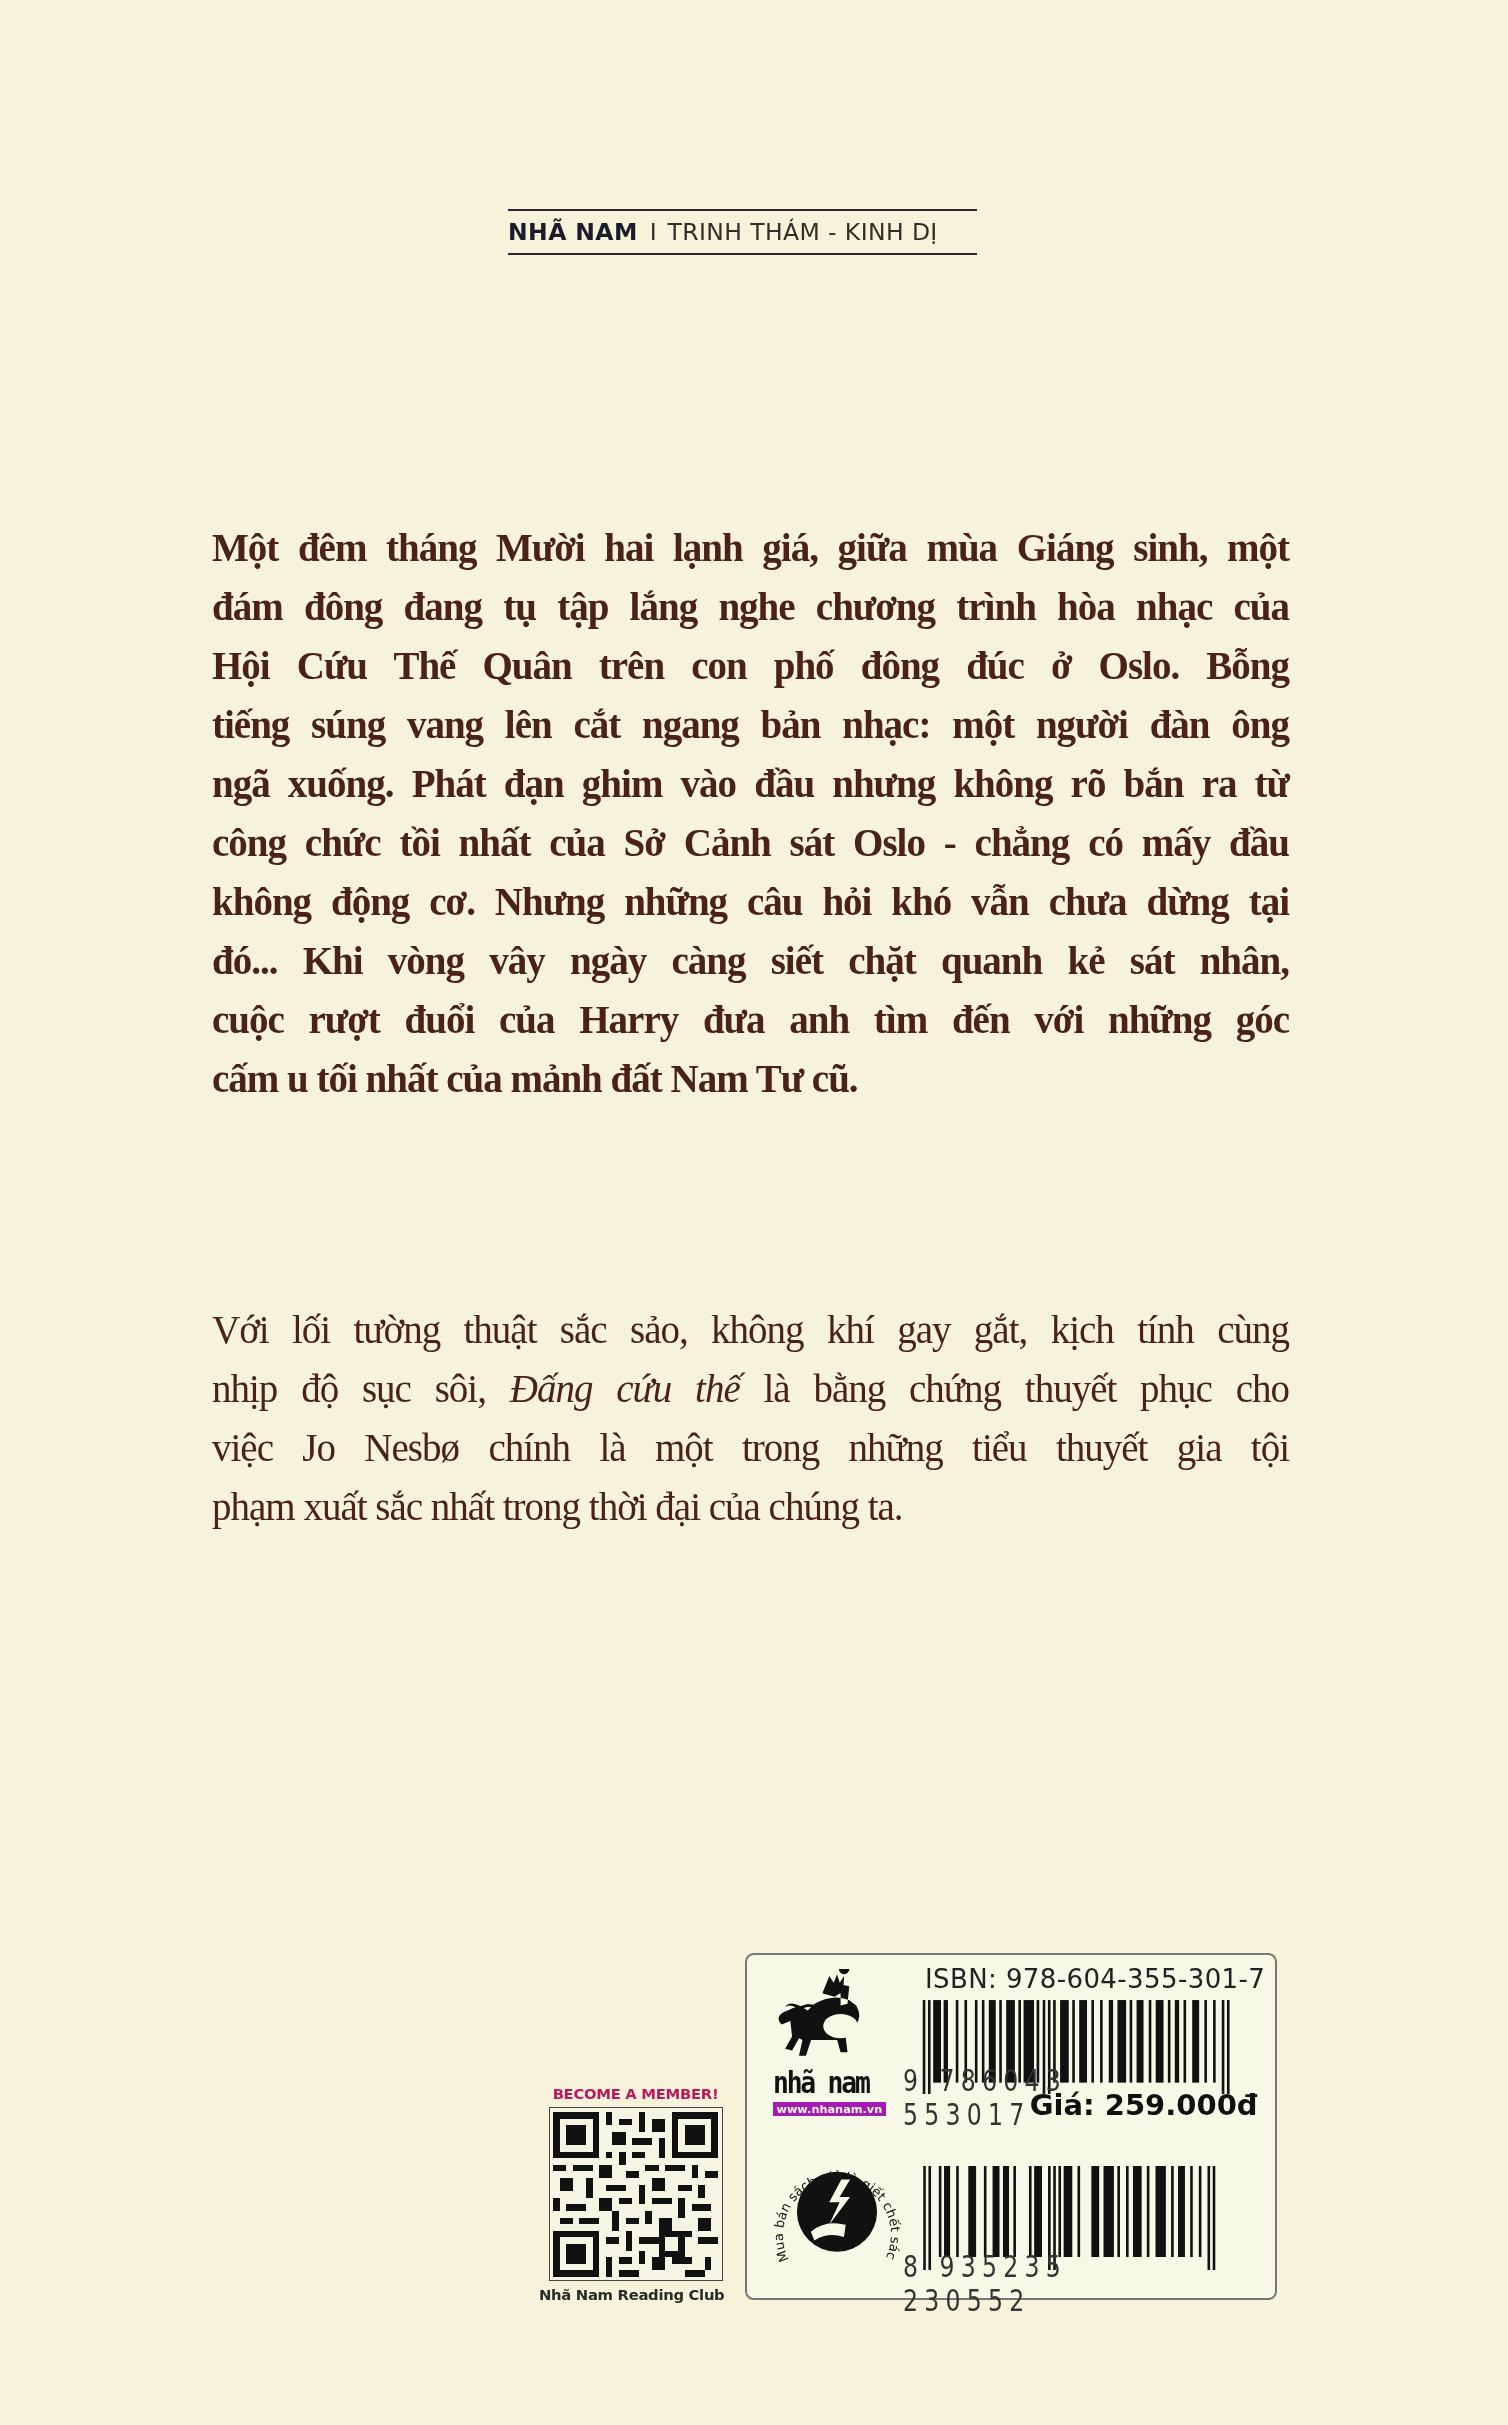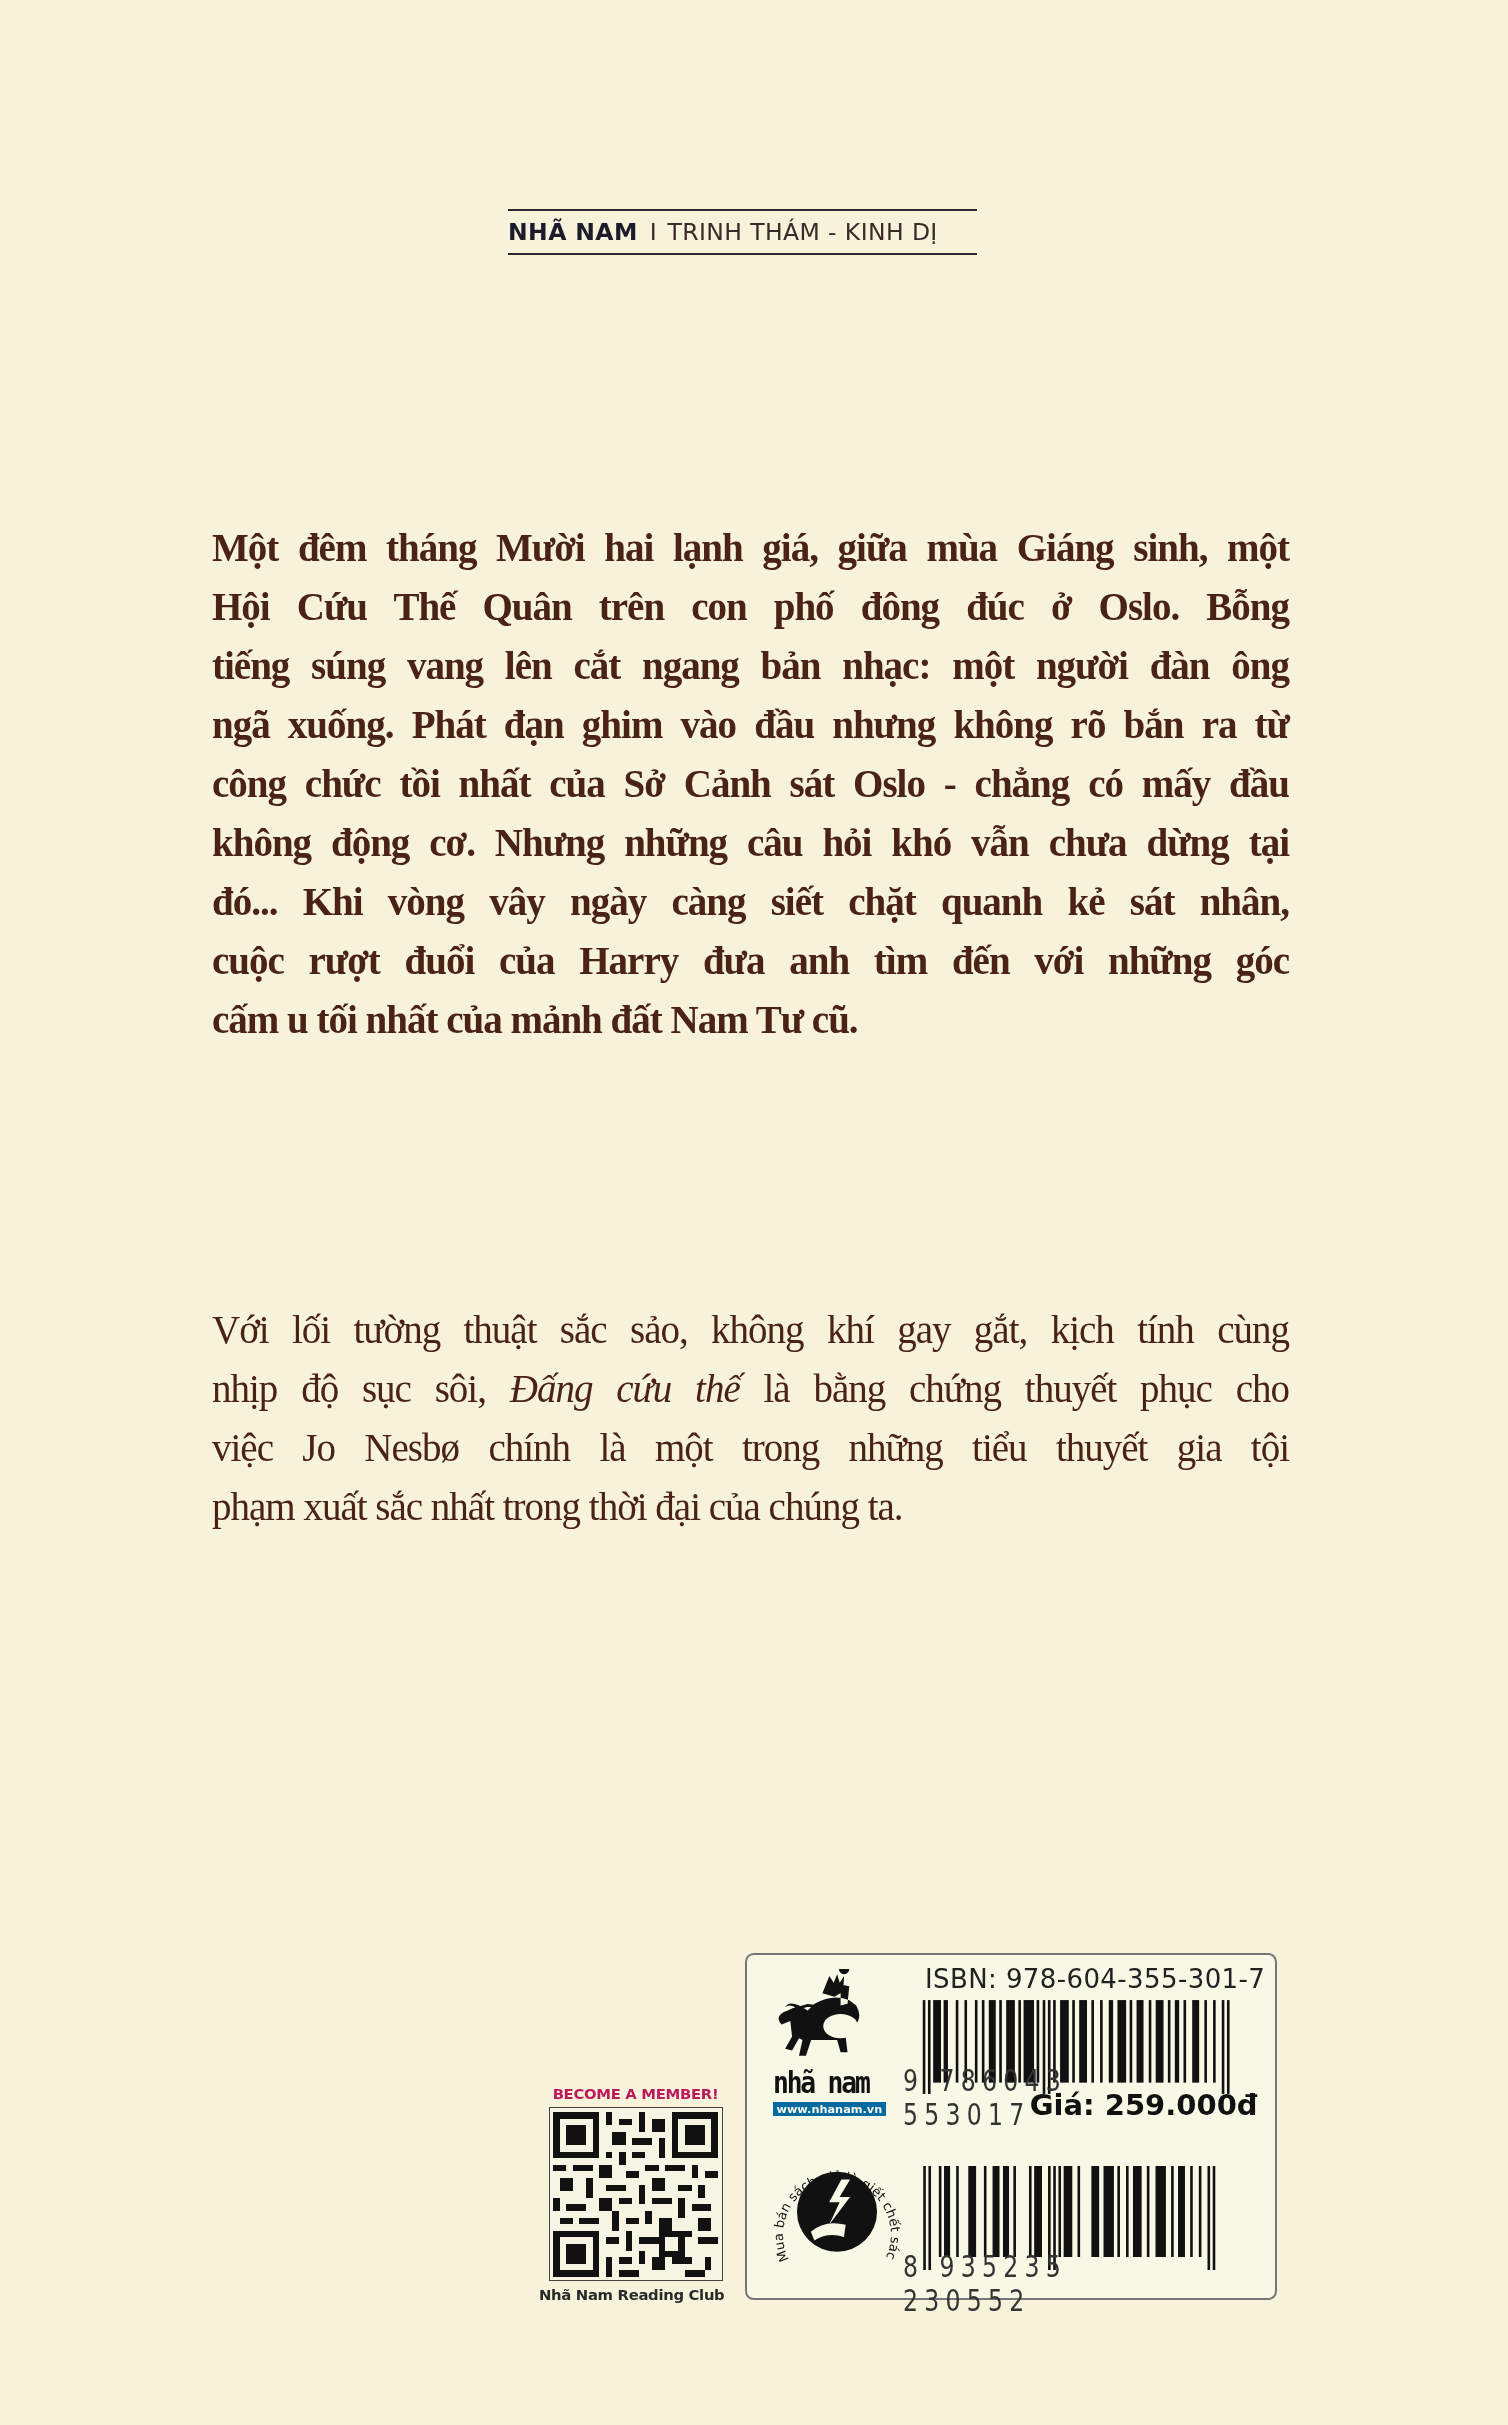--- a/index.html
+++ b/index.html
@@ -34,34 +34,35 @@
   .bar-box {
     position:absolute; left:745px; top:1953px; width:528px; height:343px;
     border:2.6px solid #777; border-radius:8.7px; background:#f8f8e6;
   }
   .isbn-label { position:absolute; left:178px; top:8.7px; font-family:"DejaVu Sans", sans-serif; font-size:26px; color:#222; letter-spacing:0.4px; }
   .barcode { position:absolute; }
   .digits { position:absolute; font-family:"DejaVu Sans", sans-serif; font-size:29.5px; font-weight:normal; color:#333; letter-spacing:7.8px; transform:scaleX(0.8); transform-origin:left; }
   .price { position:absolute; right:17.4px; top:133px; font-family:"DejaVu Sans", sans-serif; font-weight:bold; font-size:29px; color:#111; }
   .logo { position:absolute; left:26px; top:14px; width:130px; }
   .brand { font-family:"DejaVu Sans Mono", monospace; font-weight:bold; font-size:31px; color:#111; letter-spacing:-2.6px; transform:scaleX(0.85); transform-origin:left;}
-  .website { background:#0369a1; color:#f5f5e8; font-family:"DejaVu Sans", sans-serif; font-size:11.3px; padding:0.9px 3.5px; display:inline-block; margin-top:1.7px; font-weight:bold; }
+  .website { background:#a21caf; color:#f5f5e8; font-family:"DejaVu Sans", sans-serif; font-size:11.3px; padding:0.9px 3.5px; display:inline-block; margin-top:1.7px; font-weight:bold; }
   .seal { position:absolute; left:15.6px; top:174px; width:148px; height:148px; }
 </style>
 </head>
 <body>
 
 <div class="header">
   <span class="pub">NHÃ NAM</span>
   <span class="genre" style="margin-right:10.4px">I</span>
   <span class="genre">TRINH THÁM - KINH DỊ</span>
 </div>
 
 <div id="p1" class="body-text">
   <span class="line">Một đêm tháng Mười hai lạnh giá, giữa mùa Giáng sinh, một</span>
+  <span class="line">đám đông đang tụ tập lắng nghe chương trình hòa nhạc của</span>
   <span class="line">Hội Cứu Thế Quân trên con phố đông đúc ở Oslo. Bỗng</span>
   <span class="line">tiếng súng vang lên cắt ngang bản nhạc: một người đàn ông</span>
   <span class="line">ngã xuống. Phát đạn ghim vào đầu nhưng không rõ bắn ra từ</span>
   <span class="line">công chức tồi nhất của Sở Cảnh sát Oslo - chẳng có mấy đầu</span>
   <span class="line">không động cơ. Nhưng những câu hỏi khó vẫn chưa dừng tại</span>
   <span class="line">đó... Khi vòng vây ngày càng siết chặt quanh kẻ sát nhân,</span>
   <span class="line">cuộc rượt đuổi của Harry đưa anh tìm đến với những góc</span>
   <span class="line last">cấm u tối nhất của mảnh đất Nam Tư cũ.</span>
 </div>
 

